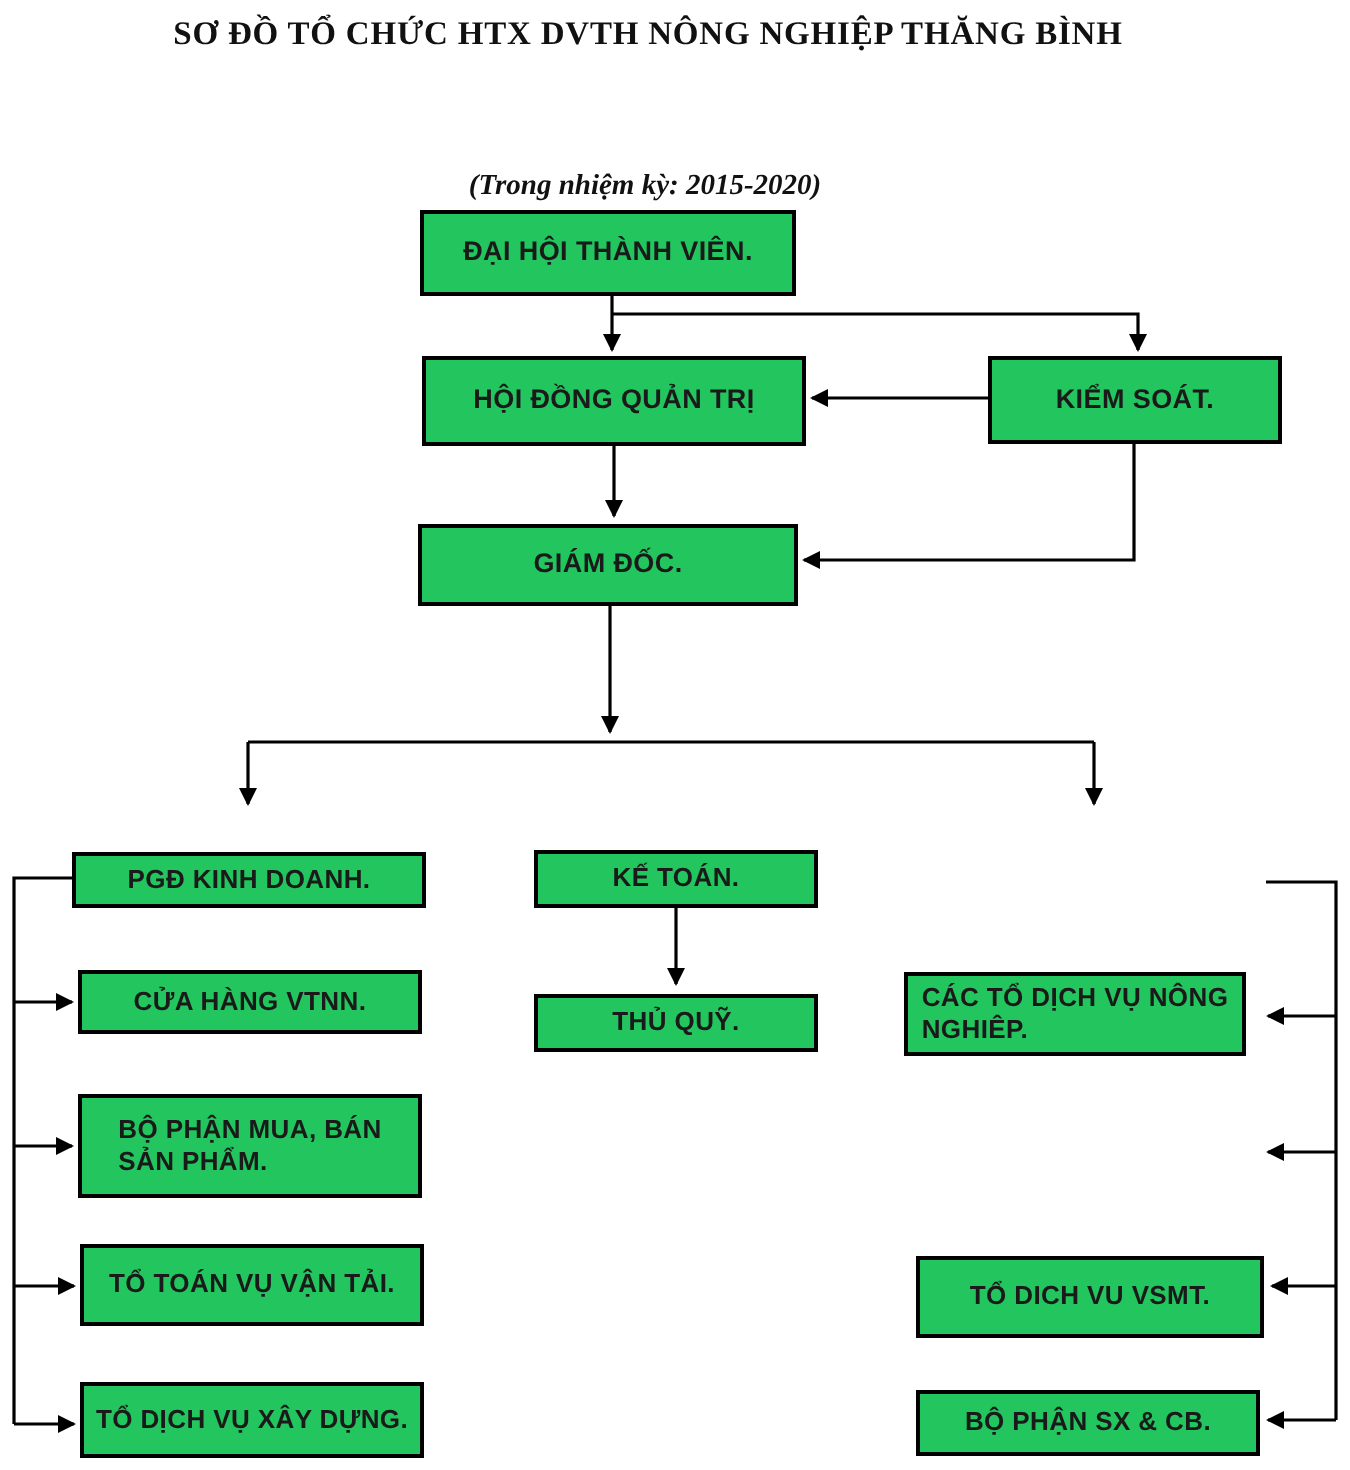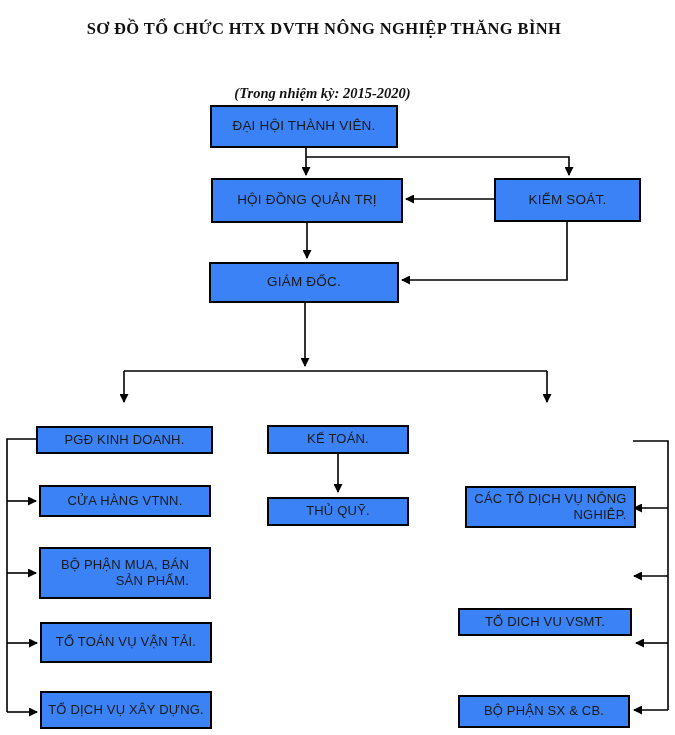--- a/index.html
+++ b/index.html
@@ -19,21 +19,20 @@
     position: absolute;
     top: 7px;
     left: 0;
     width: 648px;
     text-align: center;
     font-family: "Liberation Serif", serif;
     font-weight: bold;
     font-size: 16.5px;
     letter-spacing: 0.4px;
     color: #111111;
-    margin-top: 12px;
   }
   .subtitle {
     position: absolute;
     top: 41px;
     left: 0;
     width: 645px;
     text-align: center;
     font-family: "Liberation Serif", serif;
     font-weight: bold;
     font-style: italic;
@@ -45,30 +44,30 @@
     position: absolute;
     top: 0;
     left: 0;
     z-index: 1;
   }
   .node {
     position: absolute;
     z-index: 2;
     box-sizing: border-box;
     border: 2px solid #000000;
-    background: #3b82f6;
+    background: #22c55e;
     color: #1a1a1a;
-    font-weight: normal;
+    font-weight: bold;
     font-size: 13px;
     letter-spacing: 0.2px;
     line-height: 1.25;
     display: flex;
     align-items: center;
     justify-content: center;
-    text-align: right;
+    text-align: left;
     white-space: pre-line;
     padding: 0 4px;
   }
   .node.lg { font-size: 13.5px; }
 </style>
 </head>
 <body>
 
 <div class="page">
 
@@ -117,18 +116,18 @@
   <div class="node" style="left:267px; top:425px; width:142px; height:29px">KẾ TOÁN.</div>
 
   <div class="node" style="left:39px; top:485px; width:172px; height:32px">CỬA HÀNG VTNN.</div>
   <div class="node" style="left:39px; top:547px; width:172px; height:52px">BỘ PHẬN MUA, BÁN
 SẢN PHẨM.</div>
   <div class="node" style="left:40px; top:622px; width:172px; height:41px">TỔ TOÁN VỤ VẬN TẢI.</div>
   <div class="node" style="left:40px; top:691px; width:172px; height:38px">TỔ DỊCH VỤ XÂY DỰNG.</div>
 
   <div class="node" style="left:267px; top:497px; width:142px; height:29px">THỦ QUỸ.</div>
 
-  <div class="node" style="left:465px; top:486px; width:171px; height:42px">CÁC TỔ DỊCH VỤ NÔNG
+  <div class="node" style="left:452px; top:486px; width:171px; height:42px">CÁC TỔ DỊCH VỤ NÔNG
 NGHIÊP.</div>
-  <div class="node" style="left:458px; top:608px; width:174px; height:28px">TỔ DICH VU VSMT.</div>
+  <div class="node" style="left:458px; top:628px; width:174px; height:41px">TỔ DICH VU VSMT.</div>
   <div class="node" style="left:458px; top:695px; width:172px; height:33px">BỘ PHẬN SX &amp; CB.</div>
 
 </div>
 
 </body></html>

